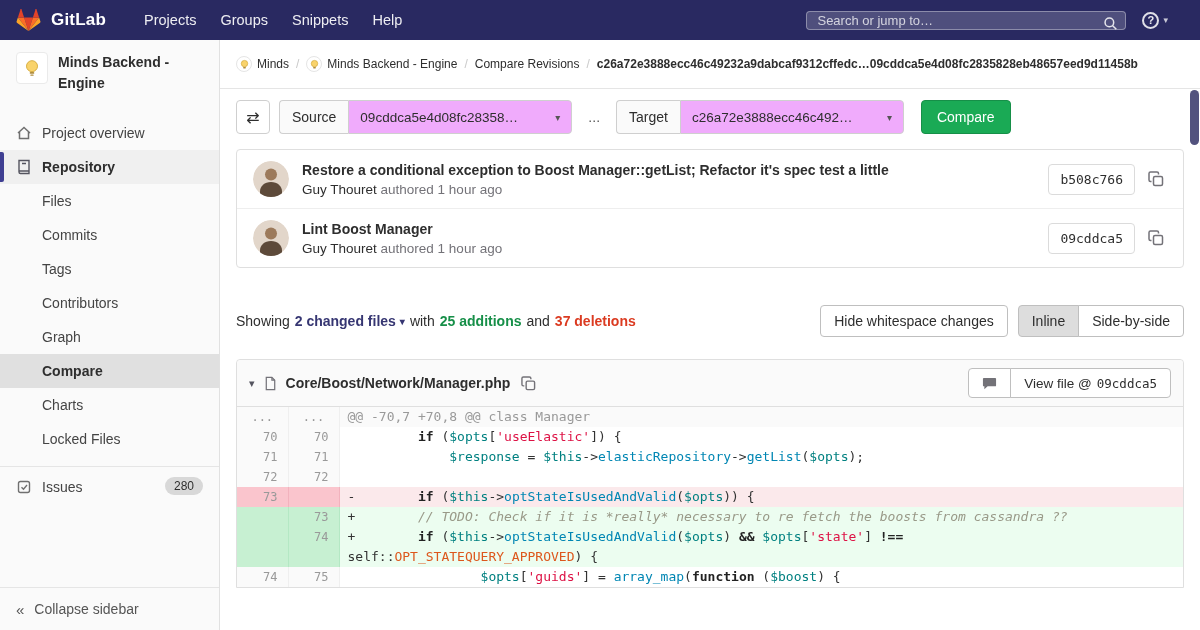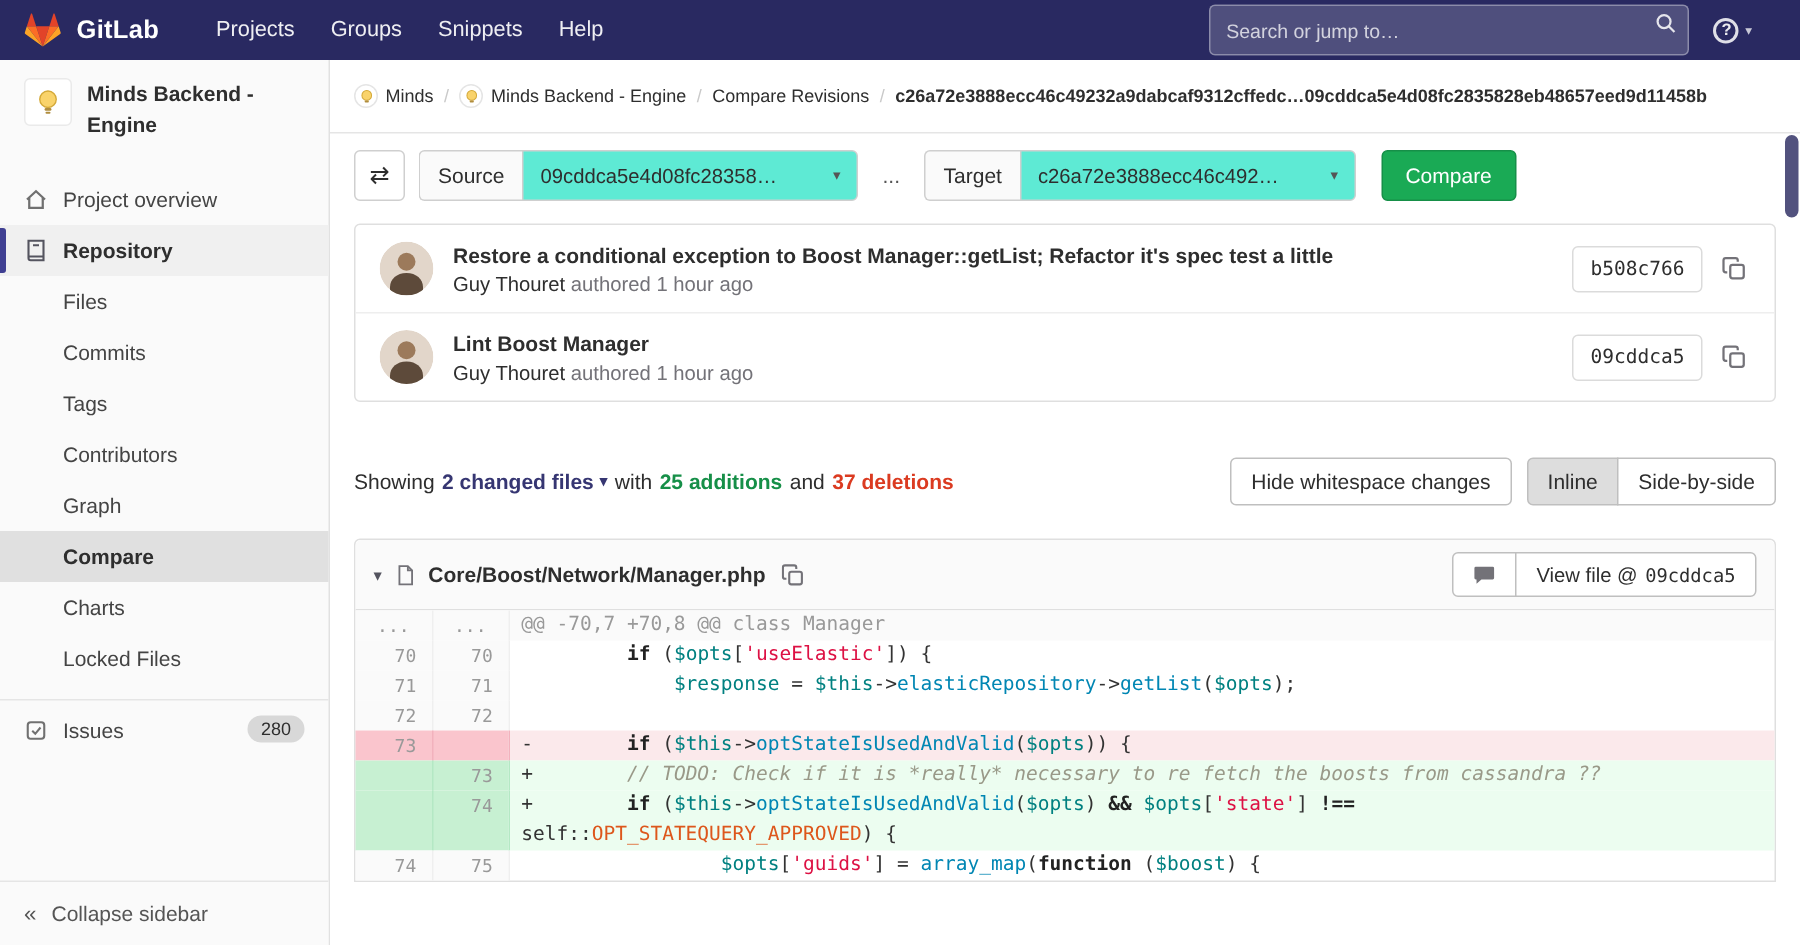--- a/index.html
+++ b/index.html
@@ -9,21 +9,21 @@
   button{font-family:inherit;cursor:pointer}
 
   
   .navbar{height:40px;background:#292961;display:flex;align-items:center;padding:0 16px}
   .brand{display:flex;align-items:center;gap:10px}
   .brand svg{width:25px;height:24px;display:block}
   .brand-text{color:#fff;font-size:17px;font-weight:700;letter-spacing:.2px}
   .nav-links{display:flex;margin-left:26px}
   .nav-links a{color:rgba(255,255,255,.92);font-size:14.5px;padding:0 12px}
   .nav-search{margin-left:auto;position:relative;width:320px}
-  .nav-search input{width:100%;height:34px;border-radius:4px;border:1px solid rgba(255,255,255,.35);background:rgba(255,255,255,.18);color:#fff;padding:0 30px 0 10px;font-size:13px;font-family:inherit;outline:none}
+  .nav-search input{width:100%;height:19px;border-radius:4px;border:1px solid rgba(255,255,255,.35);background:rgba(255,255,255,.18);color:#fff;padding:0 30px 0 10px;font-size:13px;font-family:inherit;outline:none}
   .nav-search input::placeholder{color:rgba(255,255,255,.75)}
   .search-icon{position:absolute;right:8px;top:5px;width:15px;height:15px}
   .nav-help{display:flex;align-items:center;gap:4px;margin:0 16px;color:rgba(255,255,255,.9)}
   .help-circle{width:17px;height:17px;border:2px solid rgba(255,255,255,.85);border-radius:50%;display:flex;align-items:center;justify-content:center;font-size:11px;font-weight:700;line-height:1}
   .chev{font-size:9px;color:rgba(255,255,255,.75)}
   .signin-btn{background:rgba(0,0,0,.3);border:none;border-radius:4px;color:#fff;font-weight:700;font-size:14px;padding:6px 13px}
 
   
   .sidebar{position:absolute;top:40px;left:0;bottom:0;width:220px;background:#fafafa;border-right:1px solid #e1e1e1}
   .context-header{display:flex;gap:10px;padding:12px 16px 16px;align-items:flex-start}
@@ -46,21 +46,21 @@
   .breadcrumbs{height:49px;border-bottom:1px solid #e5e5e5;display:flex;align-items:center;padding:0 16px;font-size:12px;color:#2e2e2e;gap:7px;white-space:nowrap}
   .crumb{display:flex;align-items:center;gap:5px}
   .crumb-avatar{width:16px;height:16px;border-radius:50%;border:1px solid #e5e5e5;background:#fff;display:flex;align-items:center;justify-content:center;flex:none}
   .crumb-sep{color:#c9c9c9}
   .crumb-current{font-weight:700}
 
   .compare-form{display:flex;align-items:center;padding:11px 16px 15px;gap:9px}
   .icon-btn{width:34px;height:34px;border:1px solid #cfcfcf;border-radius:4px;background:#fff;display:flex;align-items:center;justify-content:center;font-size:16px;color:#2e2e2e}
   .input-group{display:flex;height:34px}
   .ig-label{display:flex;align-items:center;padding:0 12px;background:#fafafa;border:1px solid #cfcfcf;border-right:none;border-radius:4px 0 0 4px;font-size:14px}
-  .ig-dropdown{display:flex;align-items:center;justify-content:space-between;gap:10px;width:224px;padding:0 11px;border:1px solid #cfcfcf;border-radius:0 4px 4px 0;background:#5eead4;font-size:13.5px;color:#2e2e2e}
+  .ig-dropdown{display:flex;align-items:center;justify-content:space-between;gap:10px;width:224px;padding:0 11px;border:1px solid #cfcfcf;border-radius:0 4px 4px 0;background:#f0abfc;font-size:13.5px;color:#2e2e2e}
   .dd-chev{font-size:10px;color:#555}
   .dots{color:#555;margin:0 7px}
   .btn-success{background:#1aaa55;border:1px solid #168f48;color:#fff;border-radius:4px;padding:0 15px;height:34px;font-size:14px;margin-left:8px}
 
   .panel{margin:0 16px;border:1px solid #dfdfdf;border-radius:4px;background:#fff}
   .panel-header{padding:12px 16px;border-bottom:1px solid #dfdfdf;font-size:14px}
   .commit-row{display:flex;align-items:center;gap:13px;padding:11px 16px}
   .commit-row + .commit-row{border-top:1px solid #eee}
   .commit-avatar{width:36px;height:36px;border-radius:50%;overflow:hidden;flex:none;display:block}
   .commit-title{font-weight:700;font-size:14px;margin-bottom:4px;color:#2e2e2e}

